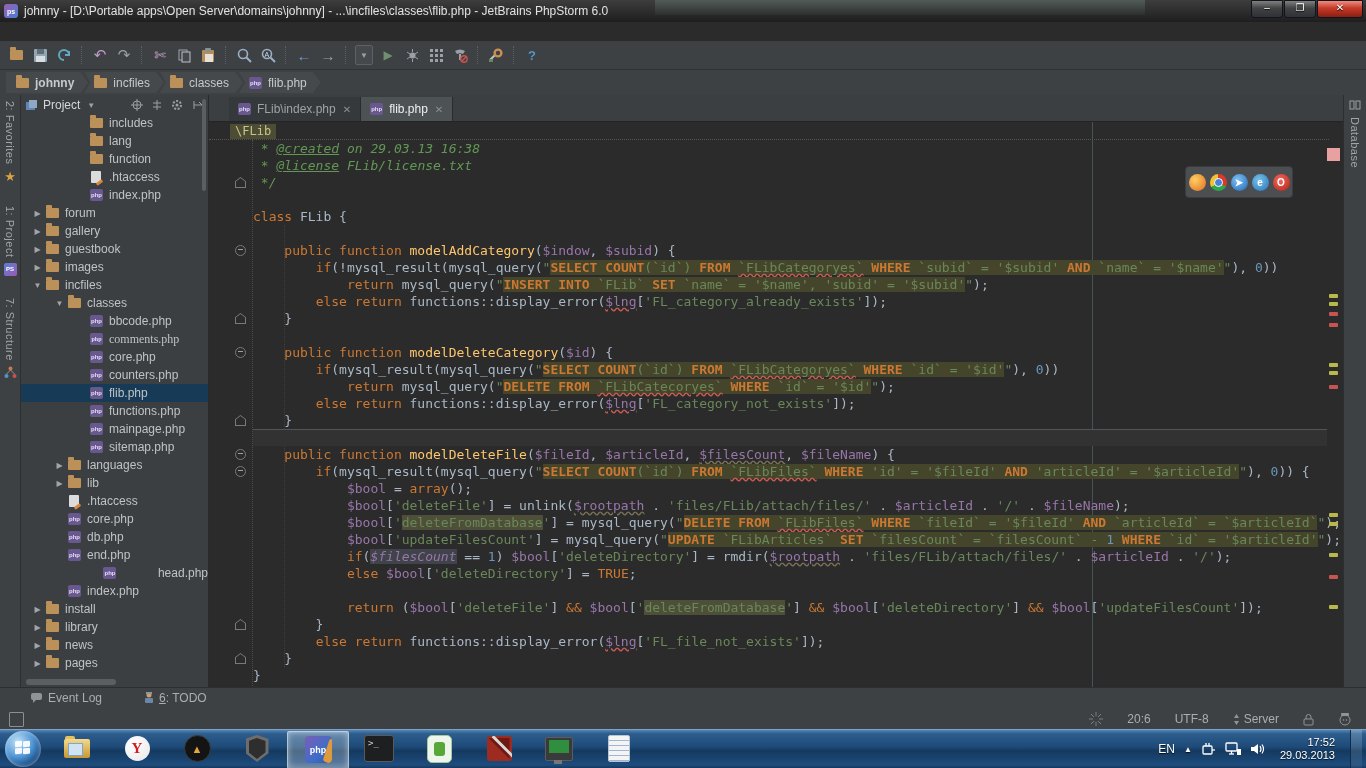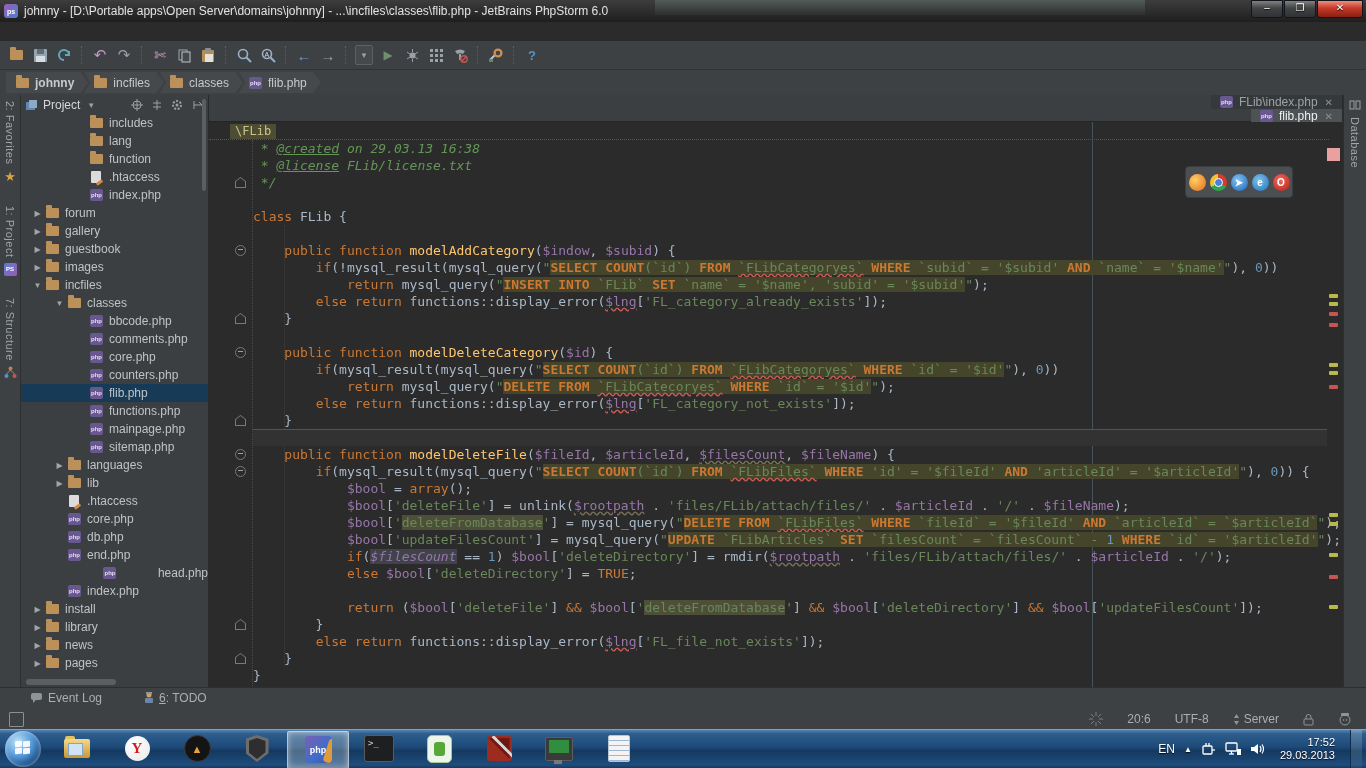--- a/index.html
+++ b/index.html
@@ -49,21 +49,21 @@
   .pheader{height:18px;display:flex;align-items:center;padding:1px 4px;color:#d3d7d9;}
   .pheader .hicon{margin-left:7px;color:#9aa0a3;font-size:11px;}
   .tree{position:absolute;left:0;top:19px;right:0;bottom:14px;overflow:hidden;}
   .trow{height:18px;display:flex;align-items:center;color:#bec3c6;white-space:nowrap;}
   .trow.sel{background:#173a56;}
   .tarrow{width:17px;flex:none;font-size:8px;color:#9fa5a8;text-align:center;}
   .sbv{position:absolute;right:2px;top:4px;width:4px;height:92px;background:#5c5f61;border-radius:2px;}
   .sbh{position:absolute;left:5px;bottom:3px;width:90px;height:6px;background:#5c5f61;border-radius:3px;}
   
   .editor{flex:1;display:flex;flex-direction:column;min-width:0;}
-  .tabbar{height:26px;background:#3c3f41;border-bottom:1px solid #232525;display:flex;align-items:flex-end;padding-left:20px;flex-direction:column;}
+  .tabbar{height:26px;background:#3c3f41;border-bottom:1px solid #232525;display:flex;align-items:flex-end;padding-left:20px;}
   .tab{height:24px;display:flex;align-items:center;padding:0 9px;background:#36393b;color:#9da2a5;border-right:1px solid #2b2b2b;}
   .tab.active{background:#4d5254;color:#f0f0f0;}
   .tabx{margin-left:7px;color:#8b9093;font-size:10px;}
   .ebody{flex:1;position:relative;background:#2b2b2b;overflow:hidden;}
   .dotline{position:absolute;left:0;right:14px;top:17px;border-top:1px dotted #555;}
   .chip{position:absolute;left:21px;top:2px;padding:0 5px;background:#4d4c35;color:#c9c485;
         font:12px/15px "DejaVu Sans Mono",monospace;}
   .gutter{position:absolute;left:21px;top:18px;bottom:0;width:22px;border-right:1px dotted #4b4b4b;}
   .fs{position:absolute;left:5px;width:9px;height:9px;border:1px solid #767a7c;border-radius:50%;}
   .fs::after{content:"";position:absolute;left:2px;top:3px;width:5px;height:1px;background:#9aa0a3;}
@@ -422,21 +422,21 @@
           <div class="trow" style="padding-left: 30px;">
             <span class="tarrow">▼</span>
             <span class="fold-ic"></span>
             <span>classes</span>
           </div>
           <div class="trow" style="padding-left: 52px;">
             <span class="tarrow"></span>
             <span class="php-ic">php</span>
             <span>bbcode.php</span>
           </div>
-          <div class="trow" style="padding-left: 52px;">
+          <div class="trow" style="padding-left: 52px; font-family: Liberation Serif, serif;">
             <span class="tarrow"></span>
             <span class="php-ic">php</span>
             <span>comments.php</span>
           </div>
           <div class="trow" style="padding-left: 52px;">
             <span class="tarrow"></span>
             <span class="php-ic">php</span>
             <span>core.php</span>
           </div>
           <div class="trow" style="padding-left: 52px;">

